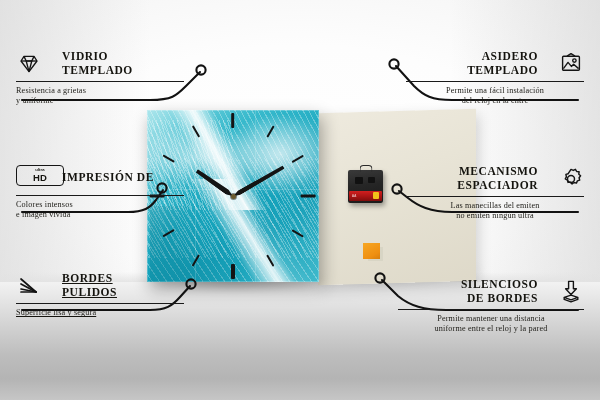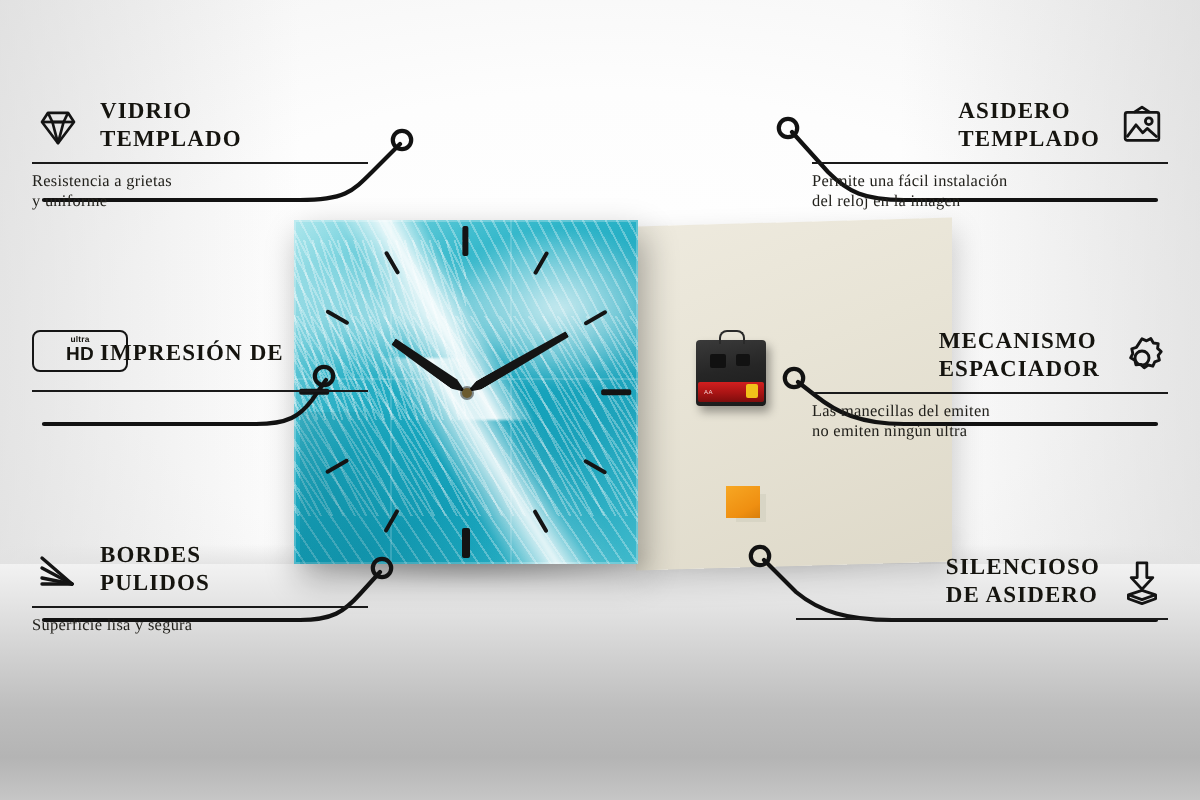--- a/index.html
+++ b/index.html
@@ -185,21 +185,21 @@
             clip-path:polygon(18% 0, 82% 0, 100% 88%, 50% 100%, 0 88%); }
   .pin {
     position:absolute; left:50%; top:50%; width:5px; height:5px;
     margin:-2.5px 0 0 -2.5px; border-radius:50%;
     background:#6b5a2e; box-shadow:0 0 0 1px rgba(0,0,0,.45);
   }
 
   
   .feature { position:absolute; color:#15140f; }
   .feature .head {
-    display:flex; align-items:center; gap:8px;
+    display:flex; align-items:center; gap:20px;
     padding-bottom:4px;
   }
   .feature .titles {
     font-family:"Liberation Serif", serif;
     font-weight:700;
     font-size:11.5px;
     line-height:13.5px;
     letter-spacing:.55px;
     white-space:nowrap;
   }
@@ -211,22 +211,22 @@
     font-size:8.2px;
     line-height:10px;
     letter-spacing:.15px;
     color:#22211c;
     padding-top:4px;
     white-space:nowrap;
   }
   .feature.left  .titles { text-align:left; }
   .feature.left  .desc   { text-align:left; }
   .feature.right .head   { justify-content:flex-end; }
-  .feature.right .titles { }
-  .feature.right .desc   { text-align:left; }
+  .feature.right .titles { text-align:right; }
+  .feature.right .desc   { text-align:center; }
   .ico { width:26px; height:26px; flex:0 0 26px; display:block; }
   .ico svg { display:block; width:26px; height:26px; }
 
   .hdwrap {
     width:48px; height:21px; border:1.7px solid #151515; border-radius:4px;
     display:flex; flex-direction:column; align-items:center; justify-content:center;
     font-family:"Liberation Sans", sans-serif; line-height:1;
   }
   .hdwrap .u { font-size:4.2px; font-weight:700; letter-spacing:.1px; margin-bottom:.5px; }
   .hdwrap .h { font-size:9.5px; font-weight:700; letter-spacing:.2px; }
@@ -347,23 +347,27 @@
       <span class="hdwrap">
         <span class="u">ultra</span>
         <span class="h">HD</span>
       </span>
     </span>
     <span class="titles">
       <span>IMPRESIÓN DE</span><br>
     </span>
   </div>
   <div class="rule"></div>
-</div>
-
-<div class="feature left" style="left:16px; top:272px; width:168px;">
+  <div class="desc">
+    <span>Colores intensos</span><br>
+    <span>e imagen vívida</span>
+  </div>
+</div>
+
+<div class="feature left" style="left:16px; top:272px; width:168px;text-decoration:underline;">
   <div class="head">
     <span class="ico">
       <svg viewBox="0 0 26 26">
           <g fill="none" stroke="#141414" stroke-width="1.7" stroke-linecap="round">
         <path d="M5 6 L20 19"></path>
             <path d="M5 11 L20 19"></path>
             <path d="M5 16 L20 19"></path>
         <path d="M20 19 H5"></path>
       </g>
         </svg>
@@ -392,21 +396,21 @@
         <rect x="4.6" y="5.2" width="16.8" height="14" rx="1"></rect>
         <circle cx="16.4" cy="9.6" r="1.7"></circle>
         <path d="M5.4 17.6 L10 11.4 L13.4 15.4 L15.6 13.2 L20.6 17.6"></path>
       </g>
         </svg>
     </span>
   </div>
   <div class="rule"></div>
   <div class="desc">
     <span>Permite una fácil instalación</span><br>
-    <span>del reloj en la imagen</span>
+    <span>del reloj en la entre</span>
   </div>
 </div>
 
 <div class="feature right" style="right:16px; top:165px; width:178px;">
   <div class="head">
     <span class="titles">
       <span>MECANISMO</span><br>
       <span>ESPACIADOR</span>
     </span>
     <span class="ico">
@@ -422,26 +426,30 @@
   <div class="desc">
     <span>Las manecillas del emiten</span><br>
     <span>no emiten ningún ultra</span>
   </div>
 </div>
 
 <div class="feature right" style="right:16px; top:278px; width:186px;">
   <div class="head">
     <span class="titles">
       <span>SILENCIOSO</span><br>
-      <span>DE ASIDERO</span>
+      <span>DE BORDES</span>
     </span>
     <span class="ico">
       <svg viewBox="0 0 26 26">
           <g fill="none" stroke="#141414" stroke-width="1.4" stroke-linejoin="round">
         <path d="M10.6 2.4 h4.8 v7.4 h3.0 L13 15.6 L7.6 9.8 h3.0 z"></path>
         <path d="M13 16.2 L19.8 18.4 L13 20.8 L6.2 18.4 z"></path>
         <path d="M6.2 18.4 v2.0 L13 22.8 L19.8 20.4 v-2.0"></path>
       </g>
         </svg>
     </span>
   </div>
   <div class="rule"></div>
+  <div class="desc">
+    <span>Permite mantener una distancia</span><br>
+    <span>uniforme entre el reloj y la pared</span>
+  </div>
 </div>
 
 </body></html>

